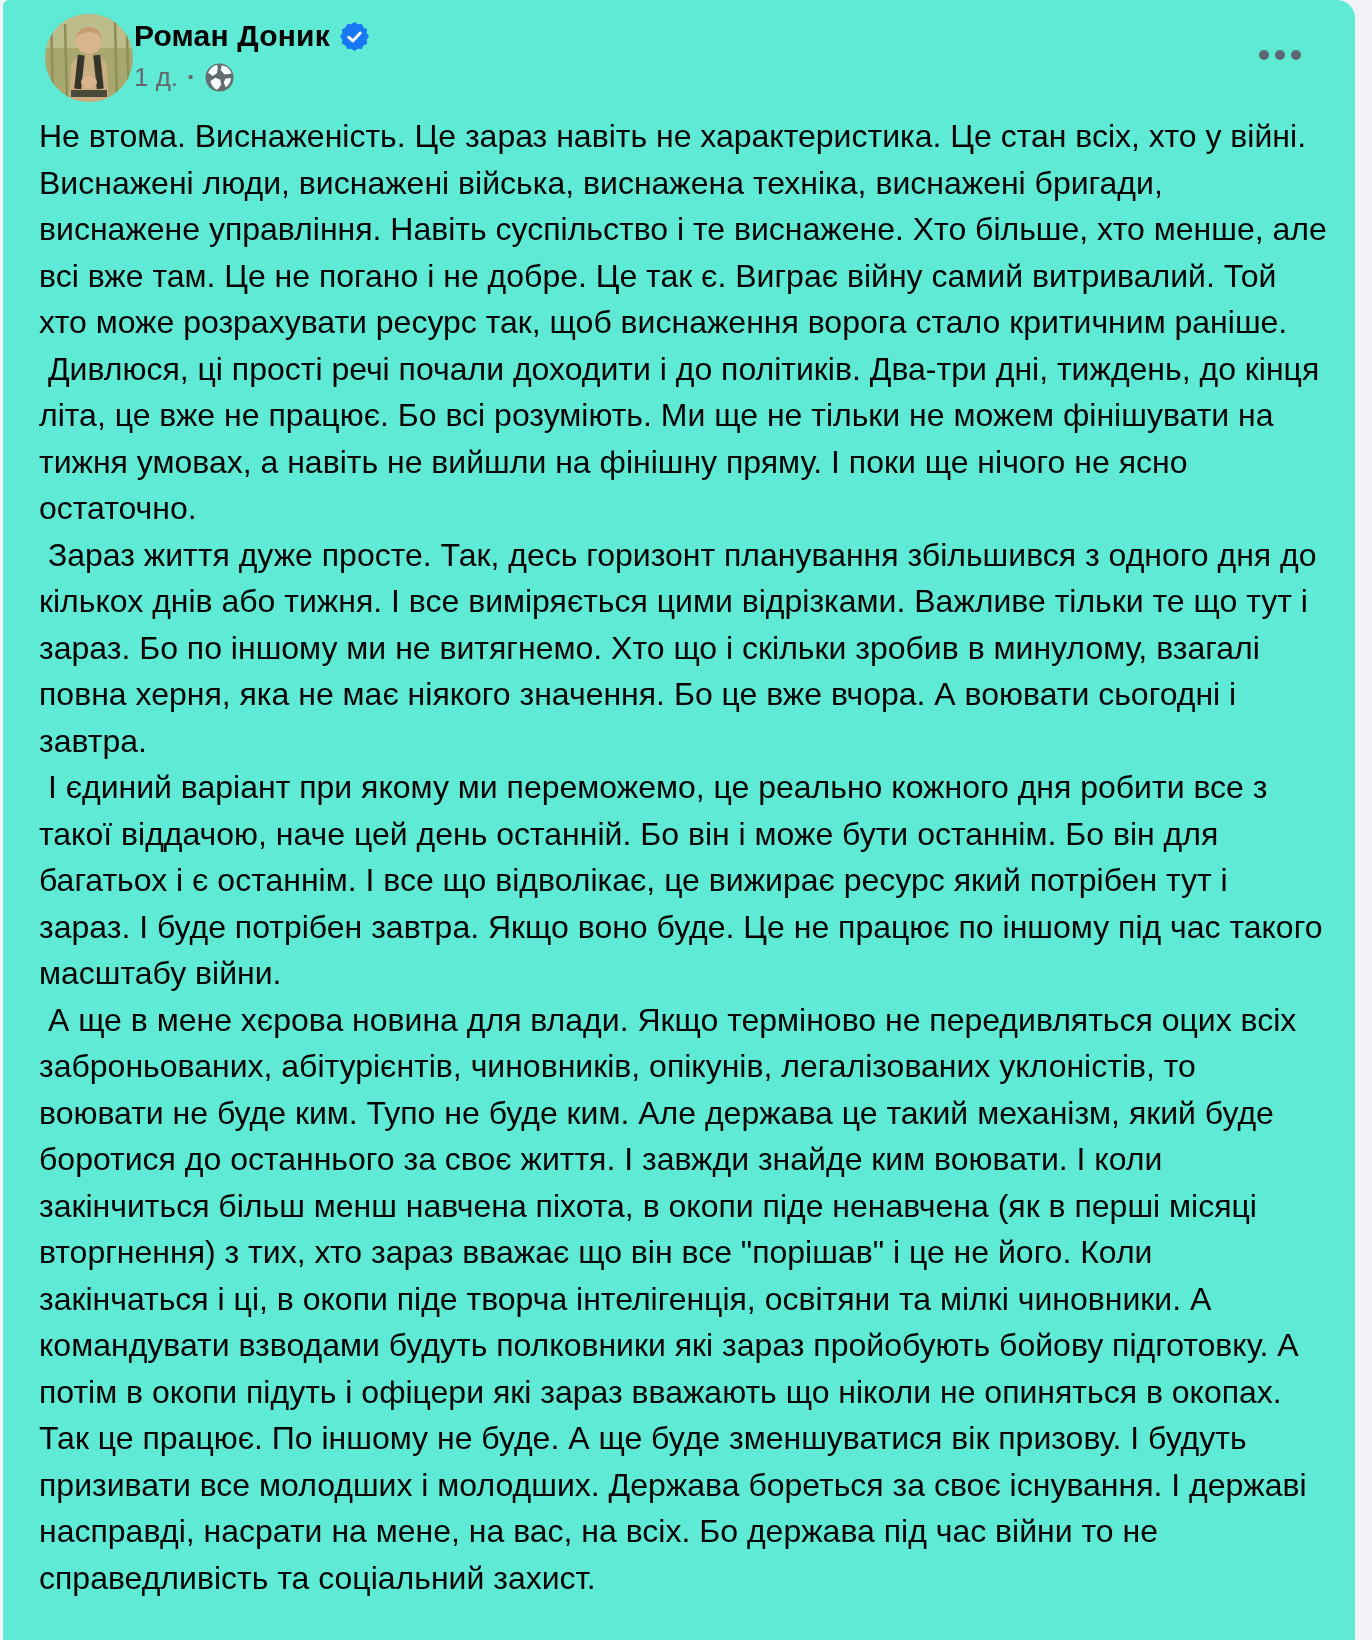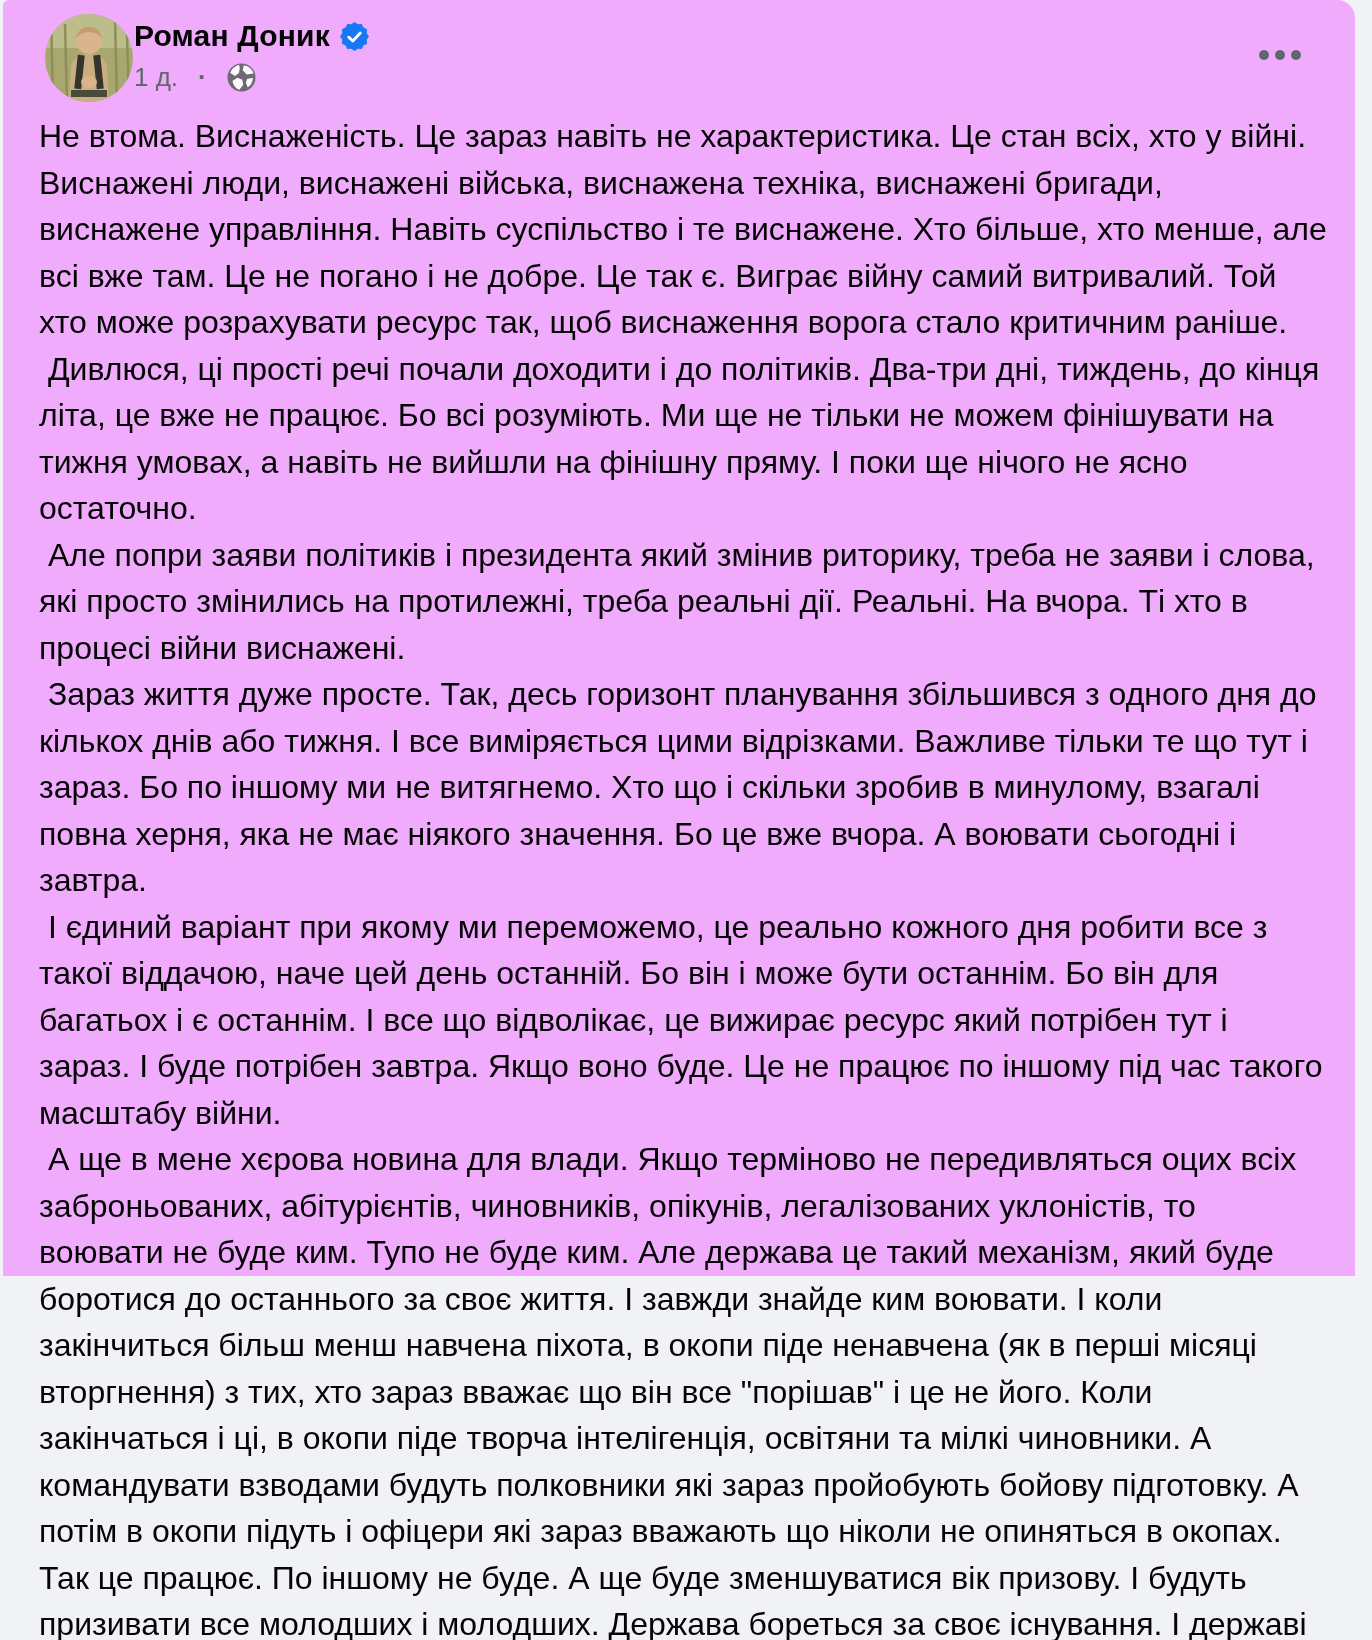--- a/index.html
+++ b/index.html
@@ -4,41 +4,41 @@
 <style>
   * { margin:0; padding:0; box-sizing:border-box; }
   html,body { width:1372px; height:1640px; overflow:hidden; }
   body {
     background:#f0f2f5;
     font-family:"Liberation Sans","DejaVu Sans",sans-serif;
     color:#050505;
   }
   .card {
     position:absolute; left:3px; top:0;
-    width:1352px; height:1276px;
-    background:#f0abfc;
+    width:1352px; height:1640px;
+    background:#5eead4;
     border-top-right-radius:18px;
     border-top-left-radius:6px;
   }
   .header { position:relative; height:104px; }
   .avatar {
     position:absolute; left:42px; top:14px;
     width:88px; height:88px; border-radius:50%;
     overflow:hidden; cursor:pointer;
   }
   .avatar svg { display:block; width:100%; height:100%; }
   .header-text { position:absolute; left:131px; top:17px; }
   .name-row { display:flex; align-items:center; gap:10px; }
   .author-name {
     font-size:30px; font-weight:700; color:#050505;
     letter-spacing:.2px; line-height:38px; cursor:pointer;
   }
   .badge { width:29px; height:29px; display:block; }
   .meta-row {
-    display:flex; align-items:center; gap:20px;
+    display:flex; align-items:center; gap:9px;
     margin-top:7px; font-size:26px; color:#65676b; line-height:30px;text-align:right;
   }
   .meta-row .sep { font-weight:700; }
   .globe { width:29px; height:29px; display:block; opacity:.95; }
   .menu-btn {
     position:absolute; top:40px; right:44px;
     display:flex; gap:6px; align-items:center;
     padding:10px; cursor:pointer; border:none; background:transparent;
   }
   .menu-btn .dot {
@@ -97,20 +97,19 @@
     <button class="menu-btn">
       <span class="dot"></span>
       <span class="dot"></span>
       <span class="dot"></span>
     </button>
   </div>
 
   <div class="post-text">
     <div class="para">Не втома. Виснаженість. Це зараз навіть не характеристика. Це стан всіх, хто у війні. Виснажені люди, виснажені війська, виснажена техніка, виснажені бригади, виснажене управління. Навіть суспільство і те виснажене. Хто більше, хто менше, але всі вже там. Це не погано і не добре. Це так є. Виграє війну самий витривалий. Той хто може розрахувати ресурс так, щоб виснаження ворога стало критичним раніше.</div>
     <div class="para"> Дивлюся, ці прості речі почали доходити і до політиків. Два-три дні, тиждень, до кінця літа, це вже не працює. Бо всі розуміють. Ми ще не тільки не можем фінішувати на тижня умовах, а навіть не вийшли на фінішну пряму. І поки ще нічого не ясно остаточно.</div>
-    <div class="para"> Але попри заяви політиків і президента який змінив риторику, треба не заяви і слова, які просто змінились на протилежні, треба реальні дії. Реальні. На вчора. Ті хто в процесі війни виснажені.</div>
     <div class="para"> Зараз життя дуже просте. Так, десь горизонт планування збільшився з одного дня до кількох днів або тижня. І все виміряється цими відрізками. Важливе тільки те що тут і зараз. Бо по іншому ми не витягнемо. Хто що і скільки зробив в минулому, взагалі повна херня, яка не має ніякого значення. Бо це вже вчора. А воювати сьогодні і завтра.</div>
     <div class="para"> І єдиний варіант при якому ми переможемо, це реально кожного дня робити все з такої віддачою, наче цей день останній. Бо він і може бути останнім. Бо він для багатьох і є останнім. І все що відволікає, це вижирає ресурс який потрібен тут і зараз. І буде потрібен завтра. Якщо воно буде. Це не працює по іншому під час такого масштабу війни.</div>
     <div class="para"> А ще в мене хєрова новина для влади. Якщо терміново не передивляться оцих всіх заброньованих, абітурієнтів, чиновників, опікунів, легалізованих уклоністів, то воювати не буде ким. Тупо не буде ким. Але держава це такий механізм, який буде боротися до останнього за своє життя. І завжди знайде ким воювати. І коли закінчиться більш менш навчена піхота, в окопи піде ненавчена (як в перші місяці вторгнення) з тих, хто зараз вважає що він все "порішав" і це не його. Коли закінчаться і ці, в окопи піде творча інтелігенція, освітяни та мілкі чиновники. А командувати взводами будуть полковники які зараз пройобують бойову підготовку. А потім в окопи підуть і офіцери які зараз вважають що ніколи не опиняться в окопах. Так це працює. По іншому не буде. А ще буде зменшуватися вік призову. І будуть призивати все молодших і молодших. Держава бореться за своє існування. І державі насправді, насрати на мене, на вас, на всіх. Бо держава під час війни то не справедливість та соціальний захист.</div>
 
   </div>
 
 </div>
 
 </body></html>

